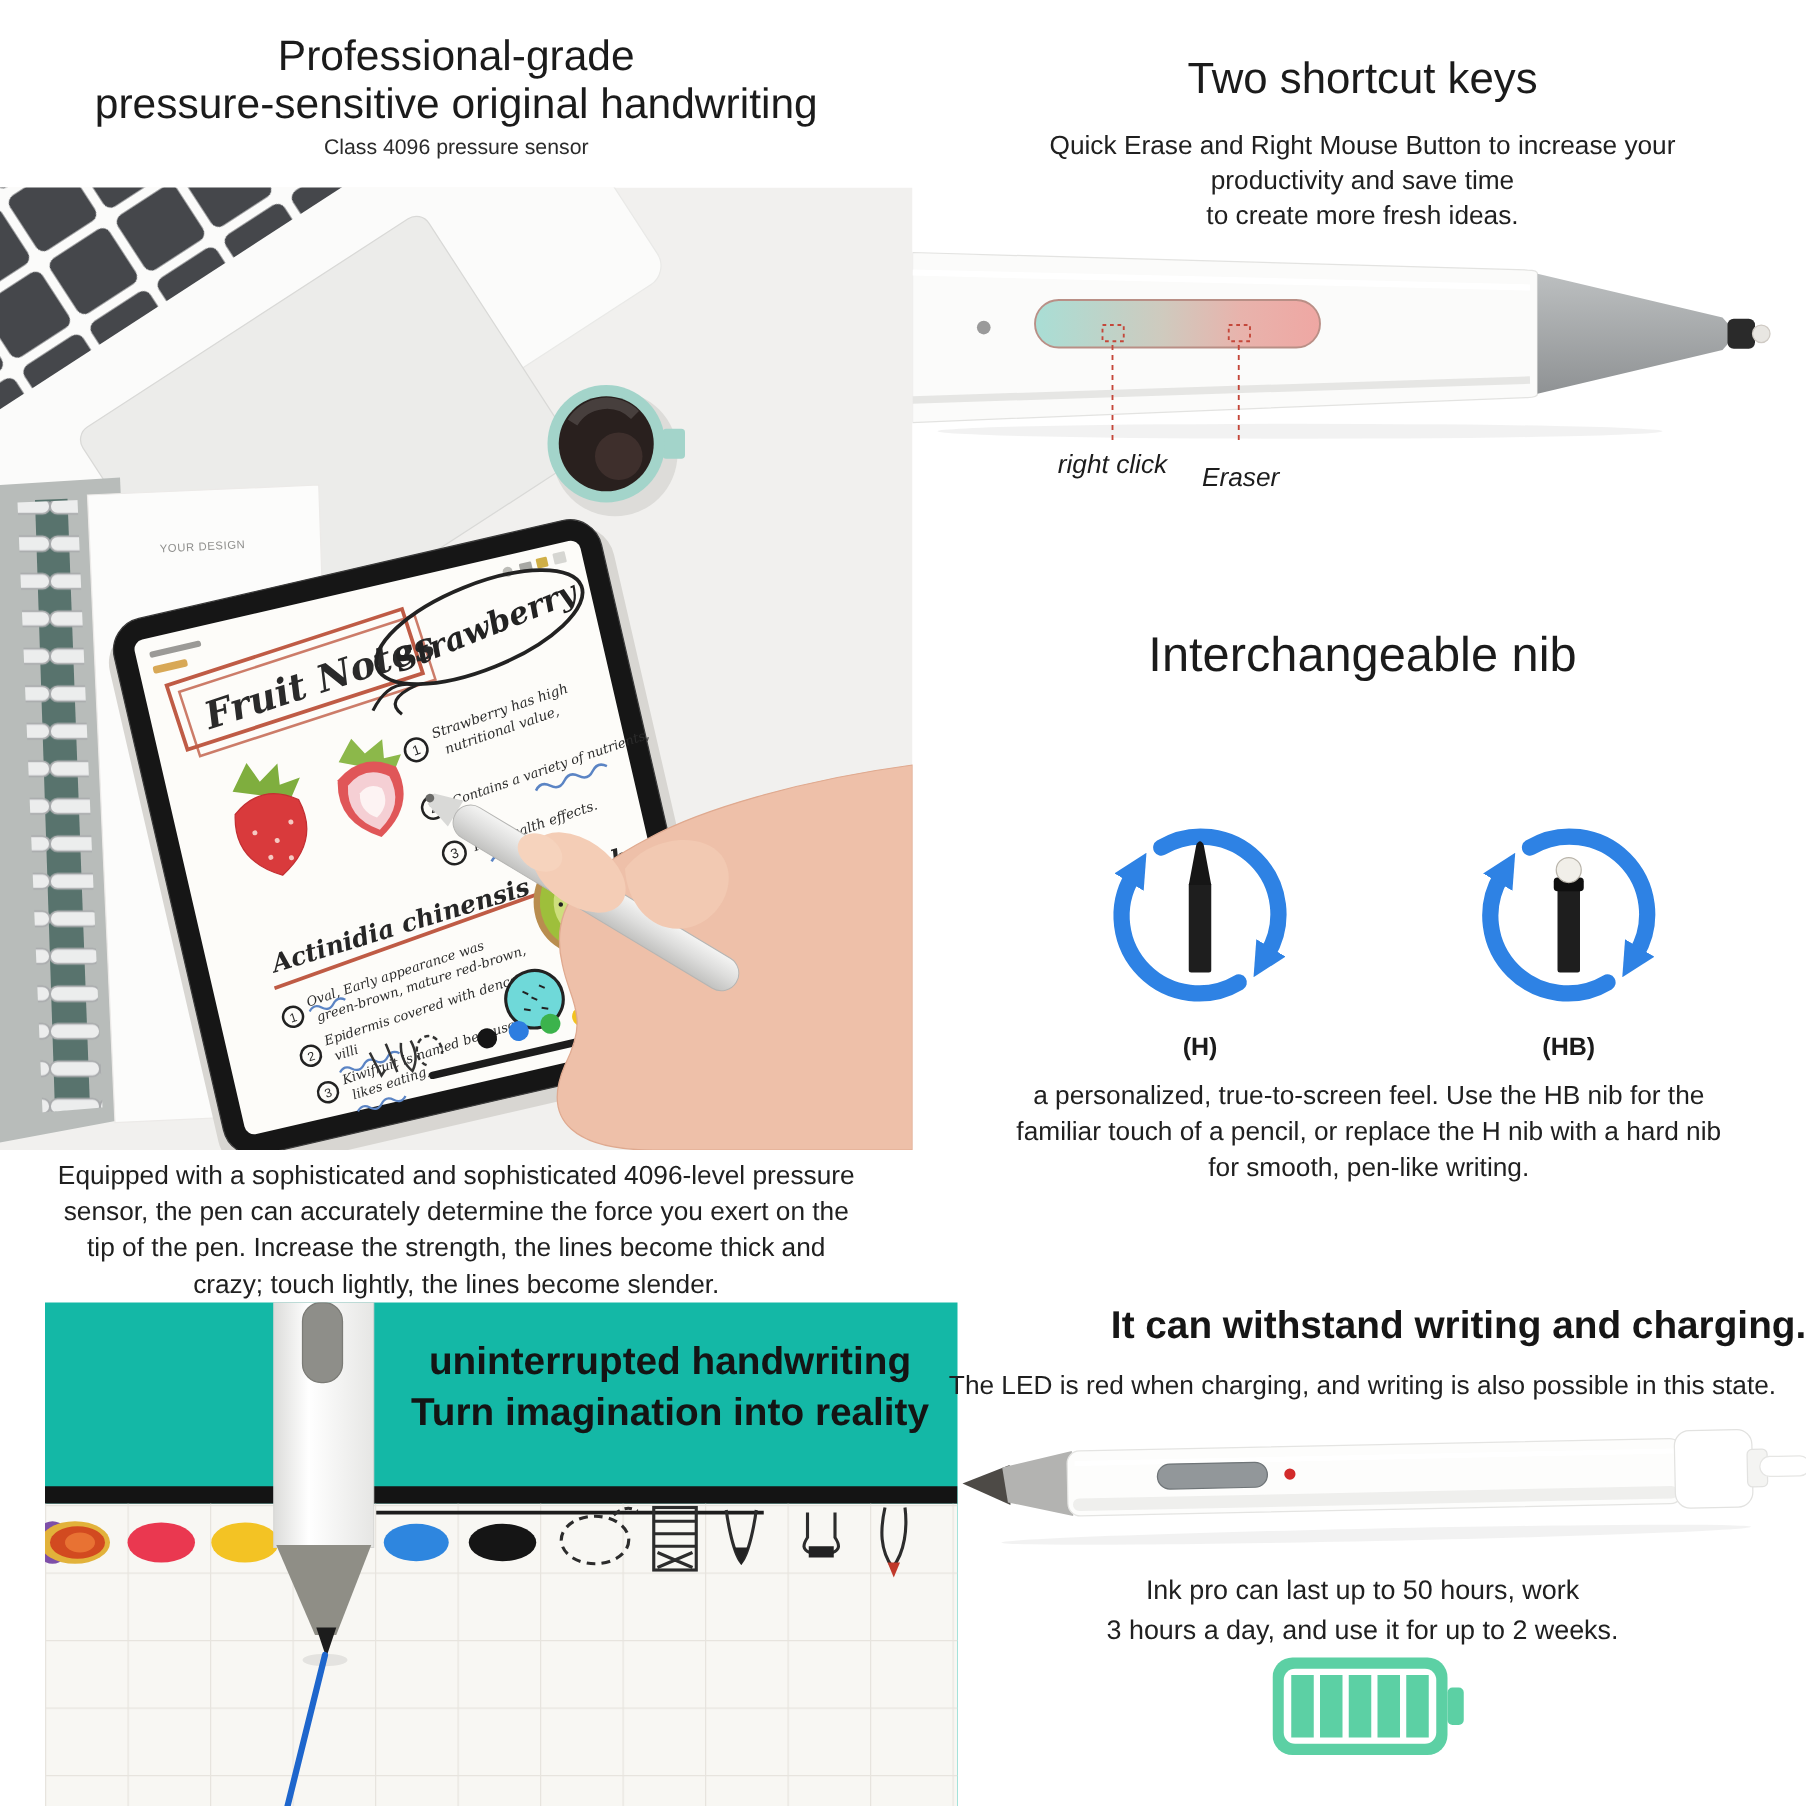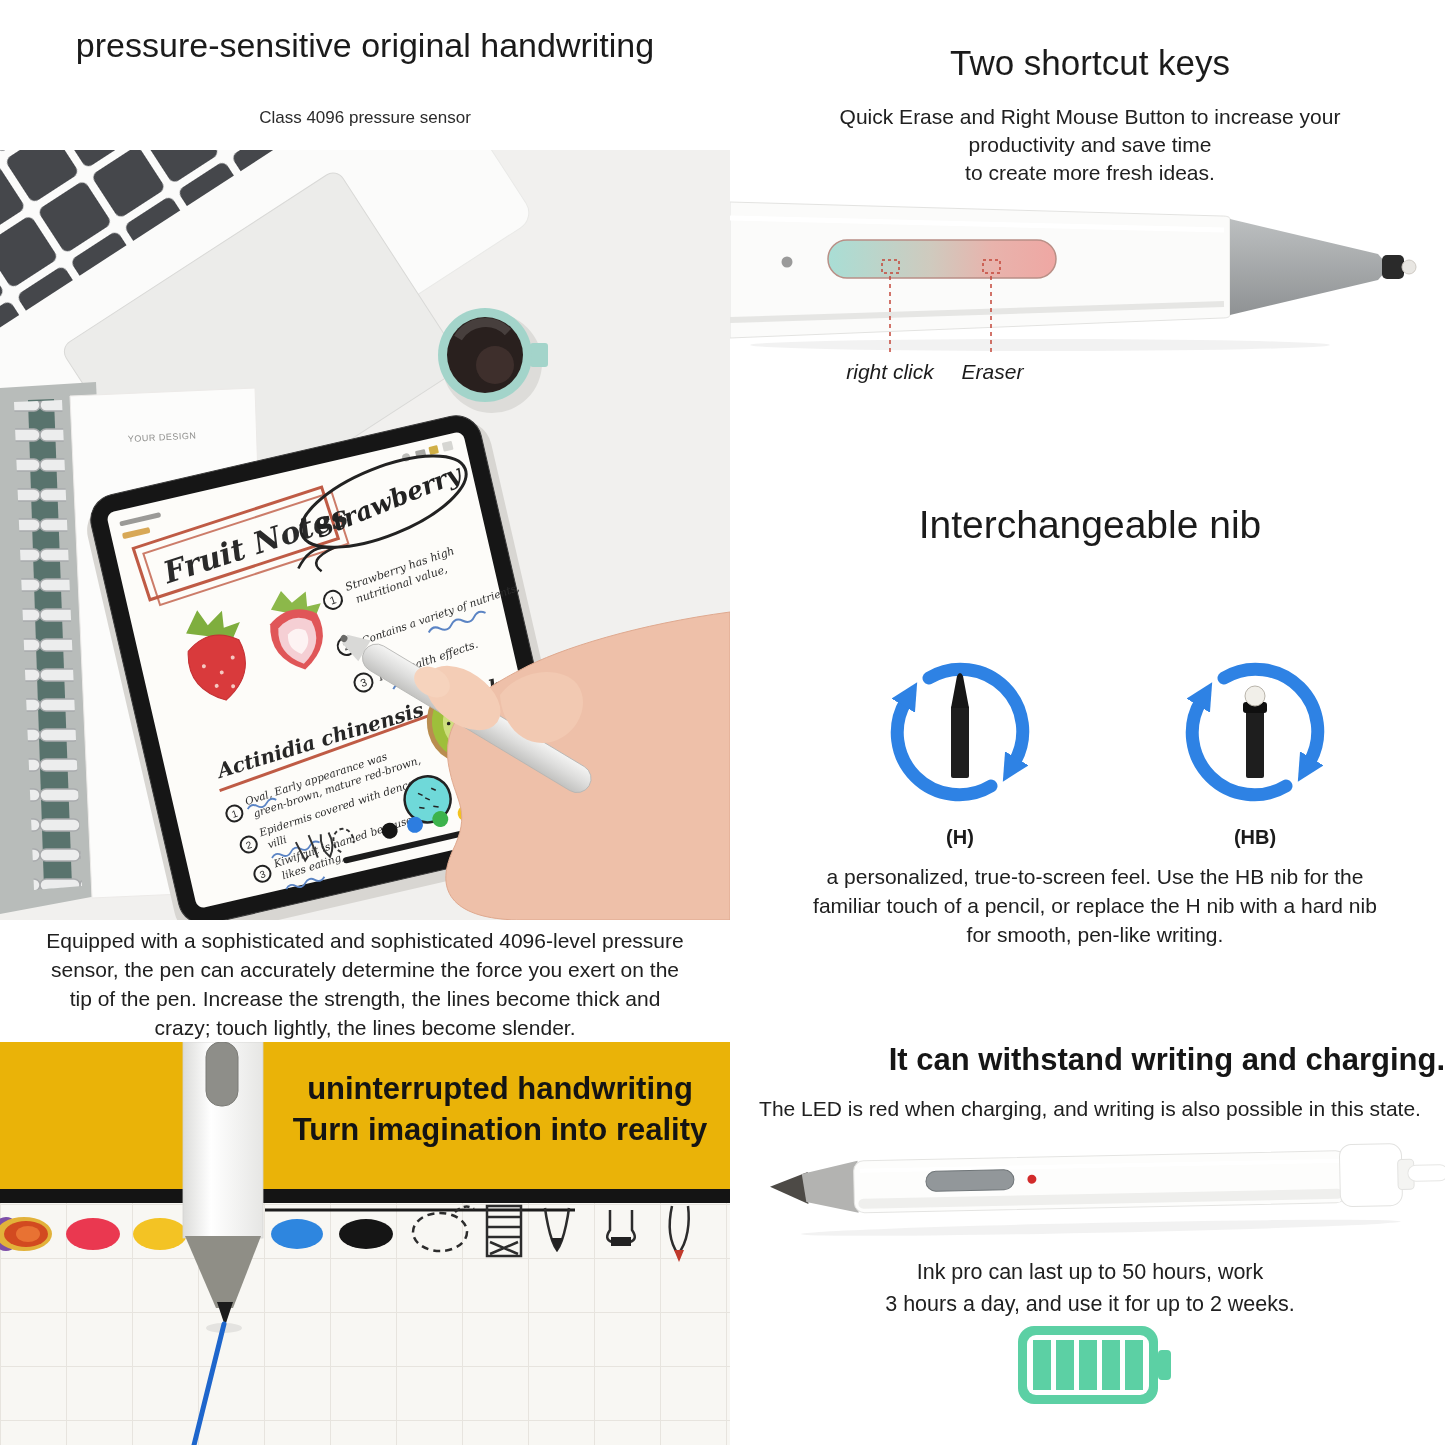--- a/index.html
+++ b/index.html
@@ -6,31 +6,32 @@
   .canvas{position:relative;width:1445px;height:1445px;background:#ffffff;overflow:hidden;
           font-family:"Liberation Sans",sans-serif;color:#1d1d1d;}
   .abs{position:absolute;}
   .ctr{text-align:center;}
   .h1{font-size:34px;line-height:38px;font-weight:400;color:#1b1b1b;}
   .h1b{font-size:31px;font-weight:600;color:#161616;}
   .sub{font-size:17px;color:#2b2b2b;}
   .body{font-size:21px;line-height:29px;color:#202020;}
   .hand{font-family:"DejaVu Serif",serif;font-style:italic;}
   .co-label{font-size:21px;color:#1c1c1c;font-style:italic;}
-  .panel{background:#eab308;}
+  .panel{background:#14b8a6;margin-left:36px;}
   .hw-title{font-size:31px;line-height:41px;font-weight:600;color:#141414;}
   svg text{font-family:"Liberation Sans",sans-serif;}
   svg text.hand{font-family:"DejaVu Serif",serif;font-style:italic;}
 </style>
 </head>
 <body>
 
 <div class="canvas">
 
   <div class="abs ctr" style="left:0;top:26px;width:730px;">
+    <div class="h1">Professional-grade</div>
     <div class="h1">pressure-sensitive original handwriting</div>
   </div>
   <div class="abs ctr sub" style="left:0;top:108px;width:730px;">Class 4096 pressure sensor</div>
 
   <svg class="abs" style="left:0;top:150px;" width="730" height="770" viewBox="0 0 730 770">
     <defs>
       <pattern id="keys" width="64" height="60" patternUnits="userSpaceOnUse">
         <rect x="2" y="2" width="56" height="52" rx="7" fill="#45474b"></rect>
       </pattern>
       <pattern id="ringp" width="40" height="30" patternUnits="userSpaceOnUse">
@@ -303,21 +304,21 @@
     <circle cx="57" cy="70" r="5.5" fill="#9a9a9a"></circle>
     <rect x="98" y="48" width="228" height="38" rx="19" fill="url(#pillGrad)" stroke="#b98f86" stroke-width="1.5"></rect>
     <g stroke="#c4473a" fill="none">
       <rect x="152" y="68" width="17" height="13" stroke-width="1.5" stroke-dasharray="3,3"></rect>
       <rect x="253" y="68" width="17" height="13" stroke-width="1.5" stroke-dasharray="3,3"></rect>
       <path d="M160,84 V160" stroke-width="1.5" stroke-dasharray="4,4"></path>
       <path d="M261,84 V160" stroke-width="1.5" stroke-dasharray="4,4"></path>
     </g>
   </svg>
   <div class="abs ctr co-label" style="left:836px;top:360px;width:108px;">right click</div>
-  <div class="abs ctr co-label" style="left:950px;top:360px;width:85px;">Eraser</div>
+  <div class="abs ctr co-label" style="left:950px;top:371px;width:85px;">Eraser</div>
 
   <div class="abs ctr h1" style="left:735px;top:506px;width:710px;font-size:39px;">Interchangeable nib</div>
 
   <svg class="abs" style="left:830px;top:612px;" width="580" height="250" viewBox="0 0 580 250">
     <defs>
       <marker id="arrowB" viewBox="0 0 10 10" refX="2" refY="5" markerWidth="2.1" markerHeight="2.1" orient="auto">
         <path d="M0,0 L10,5 L0,10 Z" fill="#2e82e4"></path>
       </marker>
     </defs>
 

